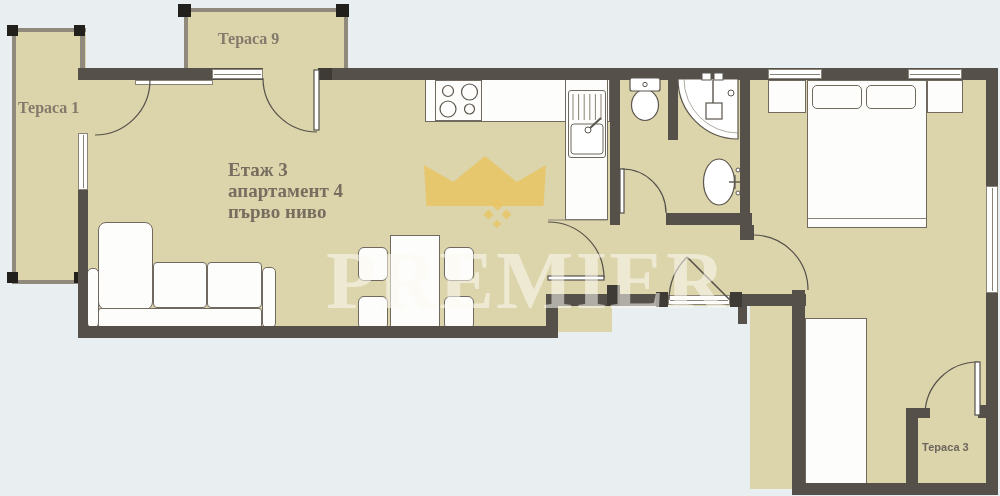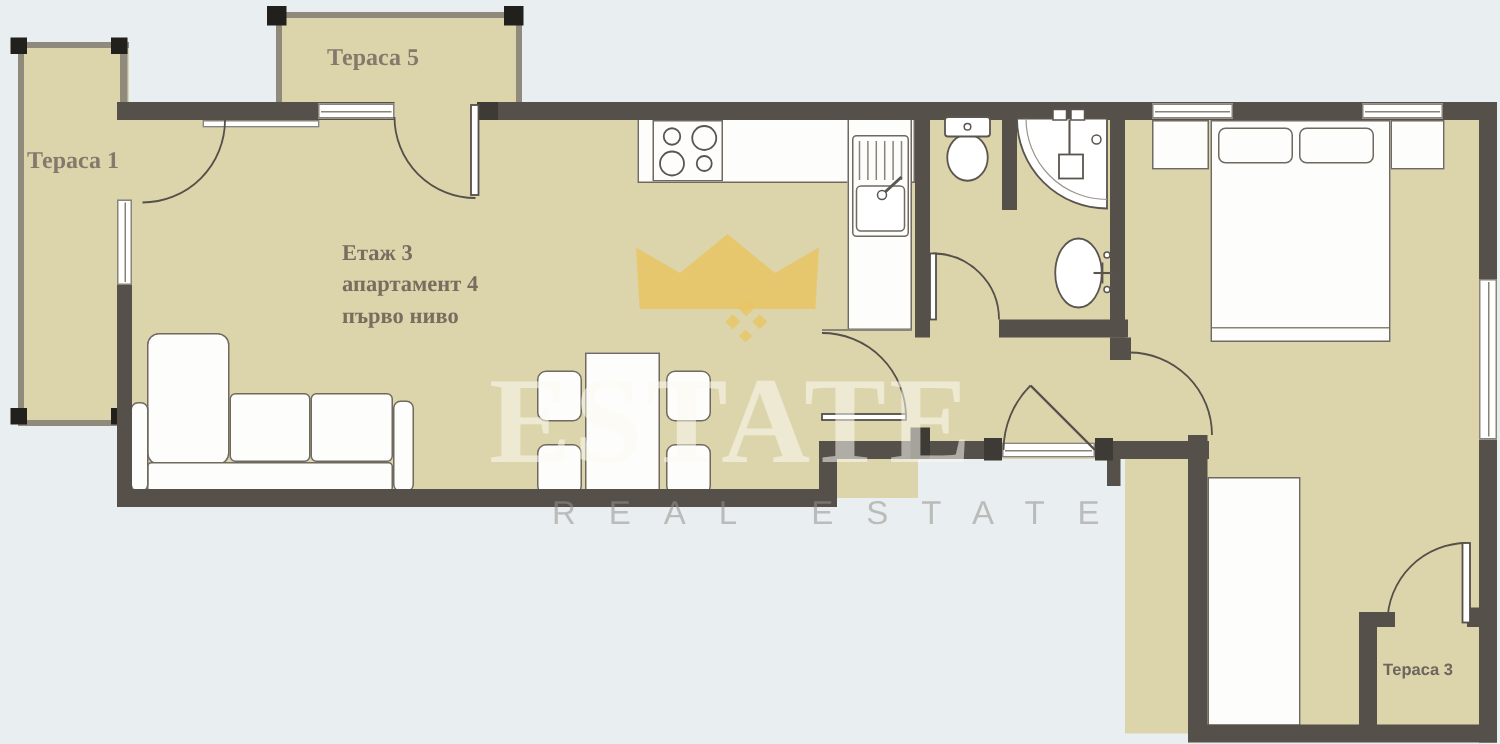--- a/index.html
+++ b/index.html
@@ -15,21 +15,21 @@
   .wc{position:absolute;background:var(--wall-dark);}
   .tw{position:absolute;background:var(--thin);}
   .post{position:absolute;background:var(--post);}
   .furn{position:absolute;background:var(--furn-fill);border:1px solid var(--furn-line);box-sizing:border-box;}
   .gap{position:absolute;background:var(--floor);}
   .win{position:absolute;background:#fff;border:1px solid var(--win-line);box-sizing:border-box;}
   .win.h::after{content:"";position:absolute;left:1px;right:1px;top:50%;height:1px;background:var(--win-line);}
   .win.v::after{content:"";position:absolute;top:1px;bottom:1px;left:50%;width:1px;background:var(--win-line);}
   .lbl{position:absolute;font-family:"Liberation Serif",serif;font-weight:bold;color:var(--label-terr);white-space:nowrap;}
   #unit-info{position:absolute;left:228px;top:159px;font-family:"Liberation Serif",serif;font-weight:bold;
-             font-size:15px;line-height:21px;color:var(--label);}
+             font-size:19px;line-height:21px;color:var(--label);}
   #lbl-t1{left:18px;top:99px;font-size:16px;text-align:right;}
   #lbl-t2{left:218px;top:30px;font-size:16px;}
   #lbl-t3{left:922px;top:441px;font-size:11px;font-family:"Liberation Sans",sans-serif;font-weight:bold;color:#6d665d;}
   svg{position:absolute;left:0;top:0;}
   #wm-crown{position:absolute;left:424px;top:156px;width:122px;height:50px;background:var(--gold);opacity:.9;
             clip-path:polygon(2% 100%,0% 18%,24% 52%,50% 0%,76% 52%,100% 18%,98% 100%);}
   .dia{position:absolute;background:var(--gold);opacity:.85;transform:rotate(45deg);}
   #wm-brand{position:absolute;left:326px;top:234px;font-family:"Liberation Serif",serif;font-weight:bold;
             font-size:82px;letter-spacing:2px;color:rgba(252,250,242,0.55);white-space:nowrap;}
   #wm-tagline{position:absolute;left:368px;top:329px;font-size:22px;letter-spacing:22px;
@@ -174,29 +174,28 @@
       <rect x="548" y="276" width="56" height="4" fill="#fff"></rect>
       <path d="M753,235 A55,55 0 0 1 808,290"></path>
       <path d="M669,300 A61,61 0 0 1 687,257"></path>
       <line x1="730" y1="300" x2="687" y2="257" stroke-width="1.6"></line>
       <path d="M925,415 A53,53 0 0 1 978,362"></path>
       <rect x="975" y="362" width="5" height="53" fill="#fff"></rect>
     </g>
   </svg>
 
   <div class="lbl" id="lbl-t1">Тераса 1</div>
-  <div class="lbl" id="lbl-t2">Тераса 5</div>
+  <div class="lbl" id="lbl-t2">Тераса 9</div>
   <div class="lbl" id="lbl-t3">Тераса 3</div>
   <div id="unit-info">
     <div>Етаж 3</div>
     <div>апартамент 4</div>
     <div>първо ниво</div>
   </div>
 
   <div id="wm-crown"></div>
   <div class="dia" style="left:493px;top:200px;width:9px;height:9px;"></div>
   <div class="dia" style="left:485px;top:211px;width:7px;height:7px;"></div>
   <div class="dia" style="left:503px;top:211px;width:7px;height:7px;"></div>
   <div class="dia" style="left:494px;top:221px;width:6px;height:6px;"></div>
-  <div id="wm-brand">ESTATE</div>
-  <div id="wm-tagline">REAL ESTATE</div>
+  <div id="wm-brand">PREMIER</div>
 
 </div>
 
 </body></html>

